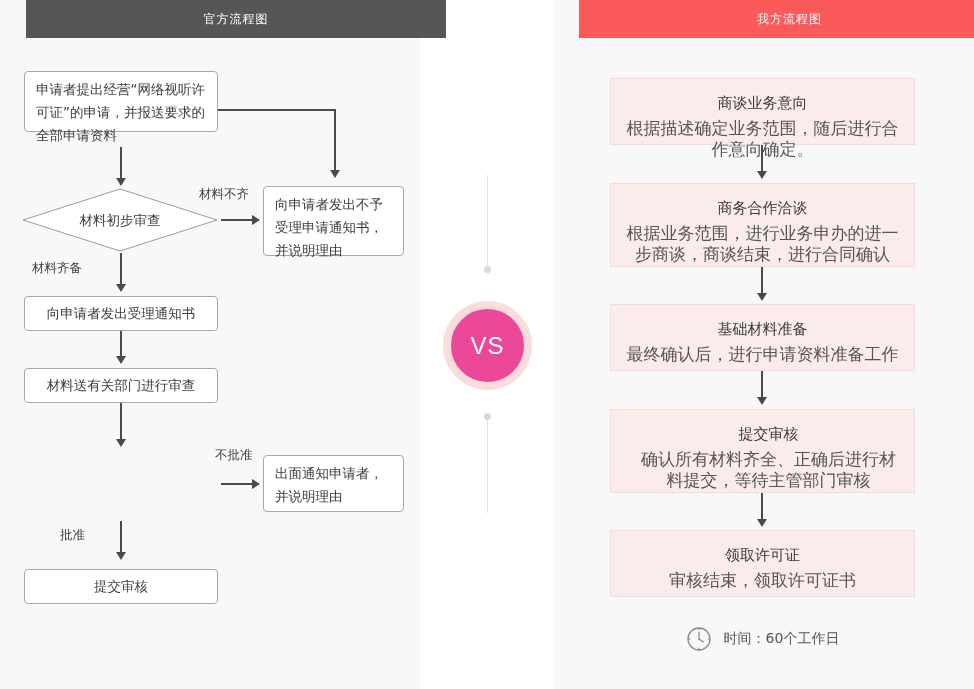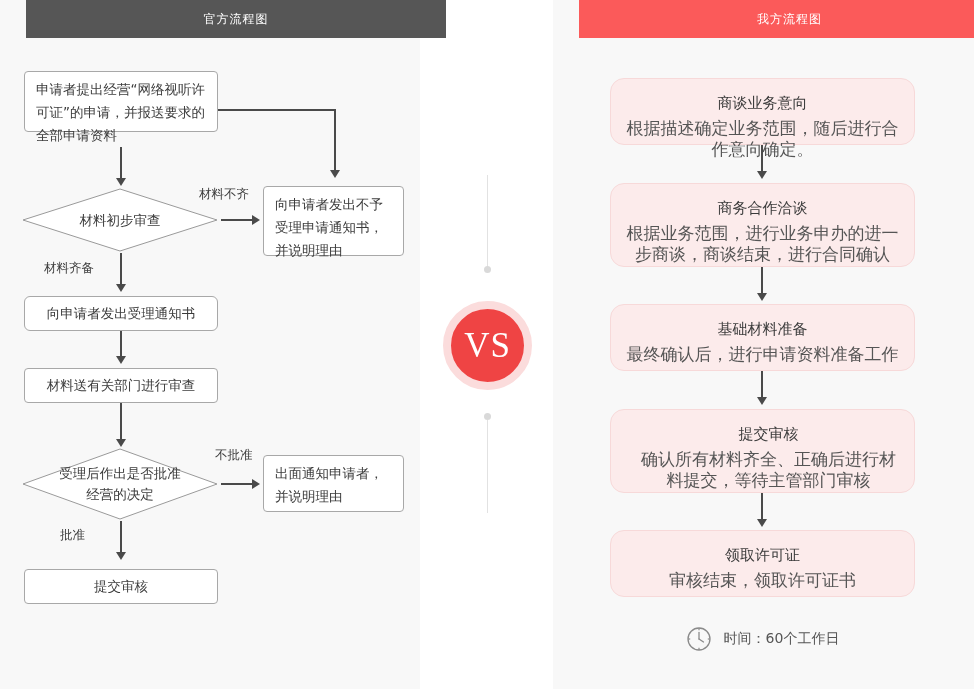--- a/index.html
+++ b/index.html
@@ -136,41 +136,41 @@
     background: #d9d9d9;
     left: 484px;
   }
   .vs-circle {
     position: absolute;
     left: 443px;
     top: 301px;
     width: 89px;
     height: 89px;
     border-radius: 50%;
-    background: #ef4444;
+    background: #ec4899;
     border: 8px solid #fbdcdc;
     box-sizing: border-box;
     display: flex;
     align-items: center;
     justify-content: center;
     color: #ffffff;
-    font-size: 35px;
+    font-size: 24px;
     letter-spacing: 1px;
-    font-family: Liberation Serif, serif;
+    font-family: Liberation Sans, sans-serif;
   }
 
   
   .rbox {
     position: absolute;
     left: 610px;
     width: 305px;
     box-sizing: border-box;
     background: #fcebeb;
     border: 1px solid #f7d9d9;
-    border-radius: 14px;
+    border-radius: 0;
     text-align: center;
     padding-top: 12px;
   }
   .rbox .rtitle {
     font-size: 15px;
     color: #3b3b3b;
     line-height: 24px;
   }
   .rbox .rdesc {
     font-size: 17px;
@@ -242,44 +242,38 @@
   </div>
 
   <div class="edge-label" style="left:199px; top:186px;">材料不齐</div>
   <div class="edge h" style="left:221px; top:219px; width:33px;"></div>
   <div class="arrowhead-right" style="left:252px; top:215px;"></div>
 
   <div class="box" style="left:263px; top:186px; width:141px; height:70px;">
     <span>向申请者发出不予受理申请通知书，并说明理由</span>
   </div>
 
-  <div class="edge-label" style="left:44px; top:260px;">材料齐备</div>
+  <div class="edge-label" style="left:32px; top:260px;">材料齐备</div>
   <div class="edge v" style="left:120px; top:253px; height:33px;"></div>
   <div class="arrowhead-down" style="left:116px; top:284px;"></div>
 
-  <div class="box centered" style="left:24px; top:296px; width:194px; height:35px;border-radius:6px;">
+  <div class="box centered" style="left:24px; top:296px; width:194px; height:35px;">
     <span>向申请者发出受理通知书</span>
   </div>
 
   <div class="edge v" style="left:120px; top:331px; height:27px;"></div>
   <div class="arrowhead-down" style="left:116px; top:356px;"></div>
 
   <div class="box centered" style="left:24px; top:368px; width:194px; height:35px;">
     <span>材料送有关部门进行审查</span>
   </div>
 
   <div class="edge v" style="left:120px; top:403px; height:38px;"></div>
   <div class="arrowhead-down" style="left:116px; top:439px;"></div>
 
-  <div class="diamond" style="left:22px; top:448px; width:196px; height:72px;">
-    <svg width="196" height="72" viewBox="0 0 196 72">
-      <polygon points="98,1 195,36 98,71 1,36" fill="#ffffff" stroke="#9a9a9a" stroke-width="1"></polygon>
-    </svg>
-    <div class="dlabel" style="padding:0 34px; box-sizing:border-box;">受理后作出是否批准经营的决定</div>
-  </div>
 
   <div class="edge-label" style="left:215px; top:447px;">不批准</div>
   <div class="edge h" style="left:221px; top:483px; width:33px;"></div>
   <div class="arrowhead-right" style="left:252px; top:479px;"></div>
 
   <div class="box" style="left:263px; top:455px; width:141px; height:57px;">
     <span>出面通知申请者，并说明理由</span>
   </div>
 
   <div class="edge-label" style="left:60px; top:527px;">批准</div>

